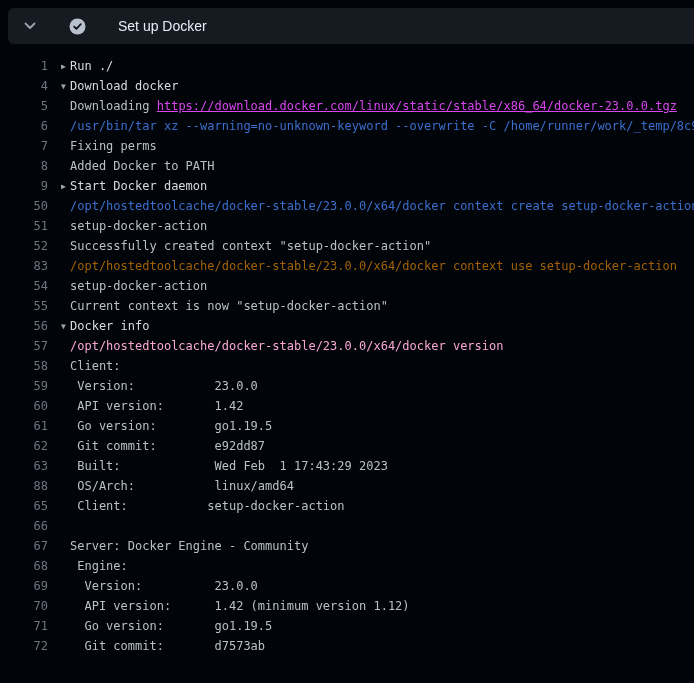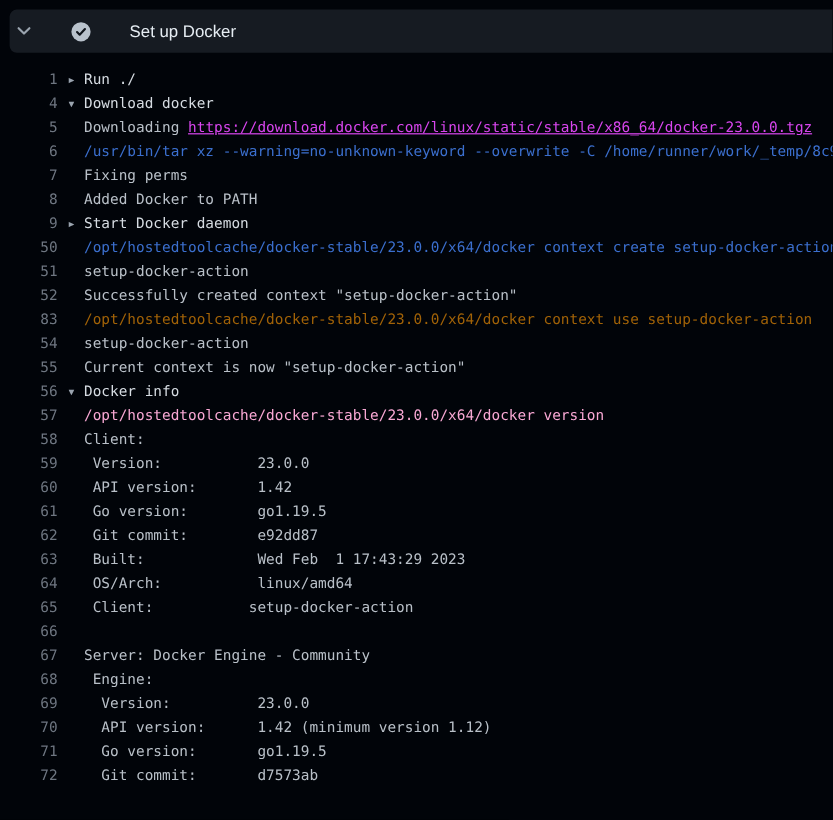--- a/index.html
+++ b/index.html
@@ -15,21 +15,21 @@
     overflow: hidden;
     font-family: "DejaVu Sans Mono", "Liberation Mono", monospace;
   }
   .step-header {
     margin: 8px 0 0 8px;
     height: 36px;
     background: #161b22;
     border-radius: 6px 0 0 6px;
     display: flex;
     align-items: center;
-    padding-left: 4px;
+    padding-left: 14px;
     cursor: pointer;
     gap: 18px;
   }
   .chev {
     width: 16px;
     height: 16px;
     display: flex;
     align-items: center;
     justify-content: center;
     flex: none;
@@ -65,20 +65,21 @@
     text-align: right;
     color: #6e7681;
     cursor: pointer;
     user-select: none;
   }
   .body {
     margin-left: 9px;
     white-space: pre;
     overflow: hidden;
     color: #b9c0c8;
+    text-align: center;
   }
   .arrow {
     display: inline-block;
     width: 13px;
     font-size: 8px;
     color: #9aa4af;
     position: relative;
     top: -1px;
   }
   .group-row { cursor: pointer; }
@@ -124,21 +125,21 @@
       <div class="row"><span class="num">54</span><span class="body"><span class="arrow"></span><span>setup-docker-action</span></span></div>
       <div class="row"><span class="num">55</span><span class="body"><span class="arrow"></span><span>Current context is now "setup-docker-action"</span></span></div>
       <div class="row group-row"><span class="num">56</span><span class="body"><span class="arrow">▼</span><span class="group-title">Docker info</span></span></div>
       <div class="row"><span class="num">57</span><span class="body"><span class="arrow"></span><span style="color: #f9a8d4;">/opt/hostedtoolcache/docker-stable/23.0.0/x64/docker version</span></span></div>
       <div class="row"><span class="num">58</span><span class="body"><span class="arrow"></span><span>Client:</span></span></div>
       <div class="row"><span class="num">59</span><span class="body"><span class="arrow"></span><span> Version:           23.0.0</span></span></div>
       <div class="row"><span class="num">60</span><span class="body"><span class="arrow"></span><span> API version:       1.42</span></span></div>
       <div class="row"><span class="num">61</span><span class="body"><span class="arrow"></span><span> Go version:        go1.19.5</span></span></div>
       <div class="row"><span class="num">62</span><span class="body"><span class="arrow"></span><span> Git commit:        e92dd87</span></span></div>
       <div class="row"><span class="num">63</span><span class="body"><span class="arrow"></span><span> Built:             Wed Feb  1 17:43:29 2023</span></span></div>
-      <div class="row"><span class="num">64</span><span class="body"><span class="arrow"></span><span> OS/Arch:           linux/amd64</span></span></div>
+      <div class="row"><span class="num">88</span><span class="body"><span class="arrow"></span><span> OS/Arch:           linux/amd64</span></span></div>
       <div class="row"><span class="num">65</span><span class="body"><span class="arrow"></span><span> Client:           setup-docker-action</span></span></div>
       <div class="row"><span class="num">66</span><span class="body"><span class="arrow"></span><span></span></span></div>
       <div class="row"><span class="num">67</span><span class="body"><span class="arrow"></span><span>Server: Docker Engine - Community</span></span></div>
       <div class="row"><span class="num">68</span><span class="body"><span class="arrow"></span><span> Engine:</span></span></div>
       <div class="row"><span class="num">69</span><span class="body"><span class="arrow"></span><span>  Version:          23.0.0</span></span></div>
       <div class="row"><span class="num">70</span><span class="body"><span class="arrow"></span><span>  API version:      1.42 (minimum version 1.12)</span></span></div>
       <div class="row"><span class="num">71</span><span class="body"><span class="arrow"></span><span>  Go version:       go1.19.5</span></span></div>
       <div class="row"><span class="num">72</span><span class="body"><span class="arrow"></span><span>  Git commit:       d7573ab</span></span></div>
     </div>
 

